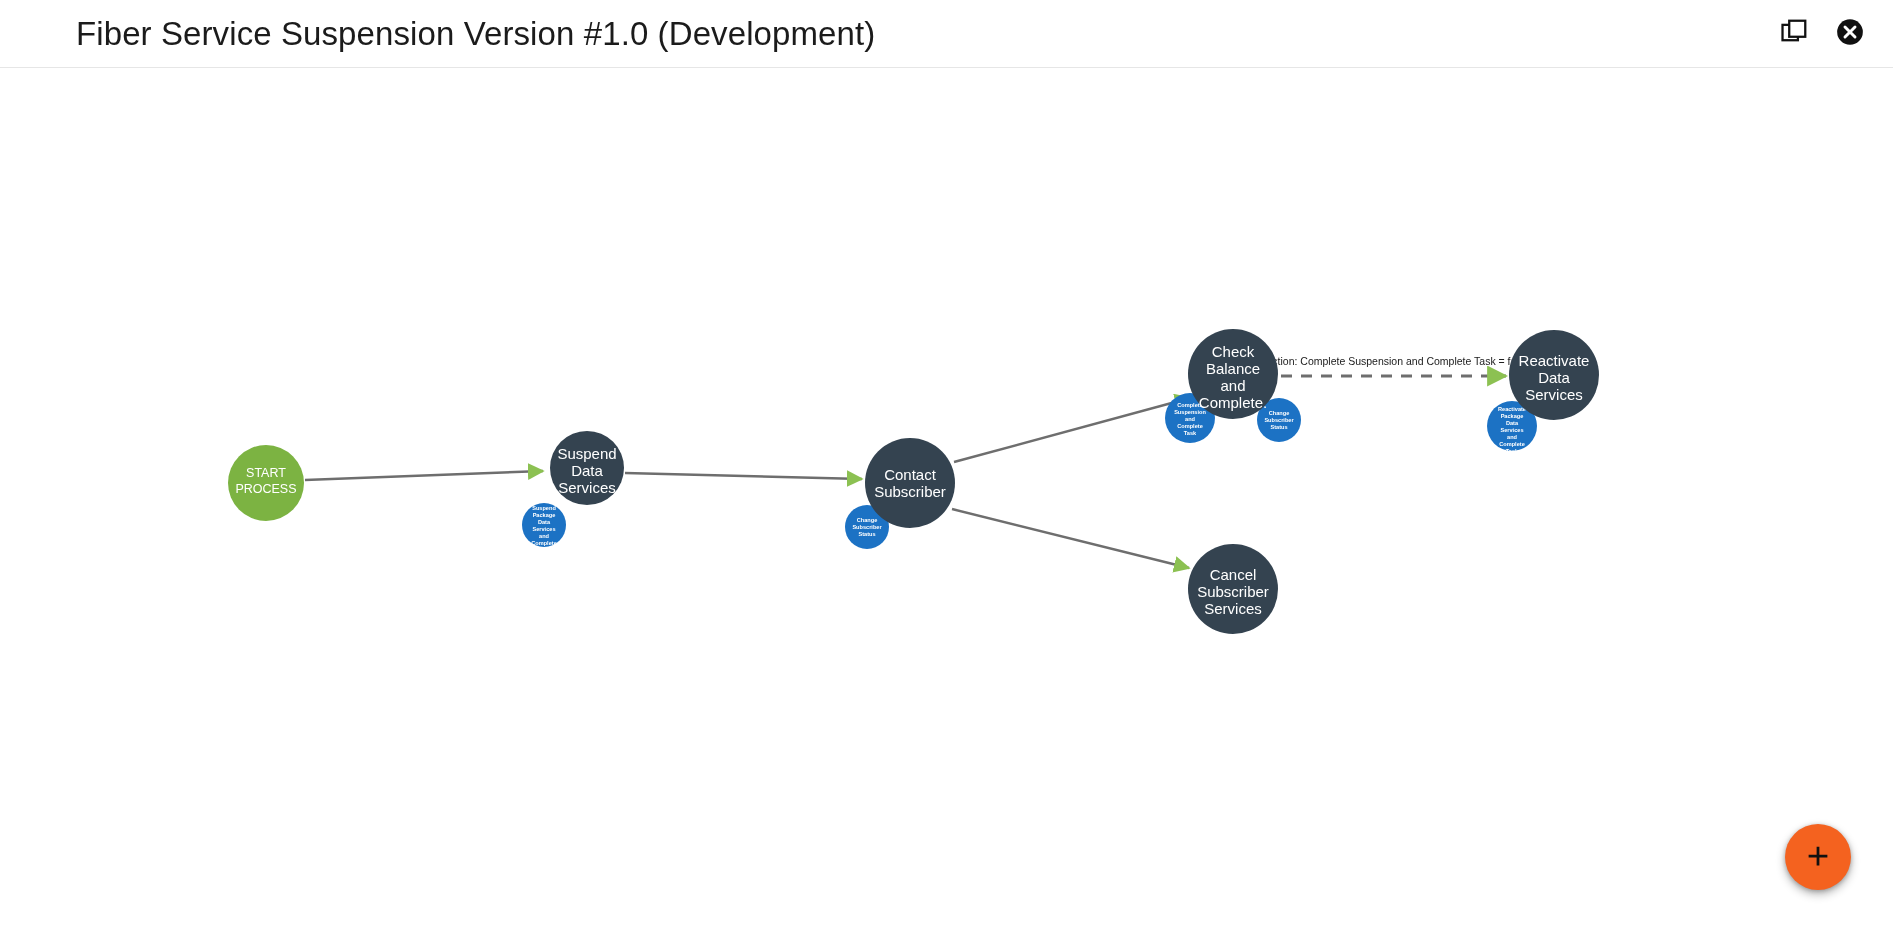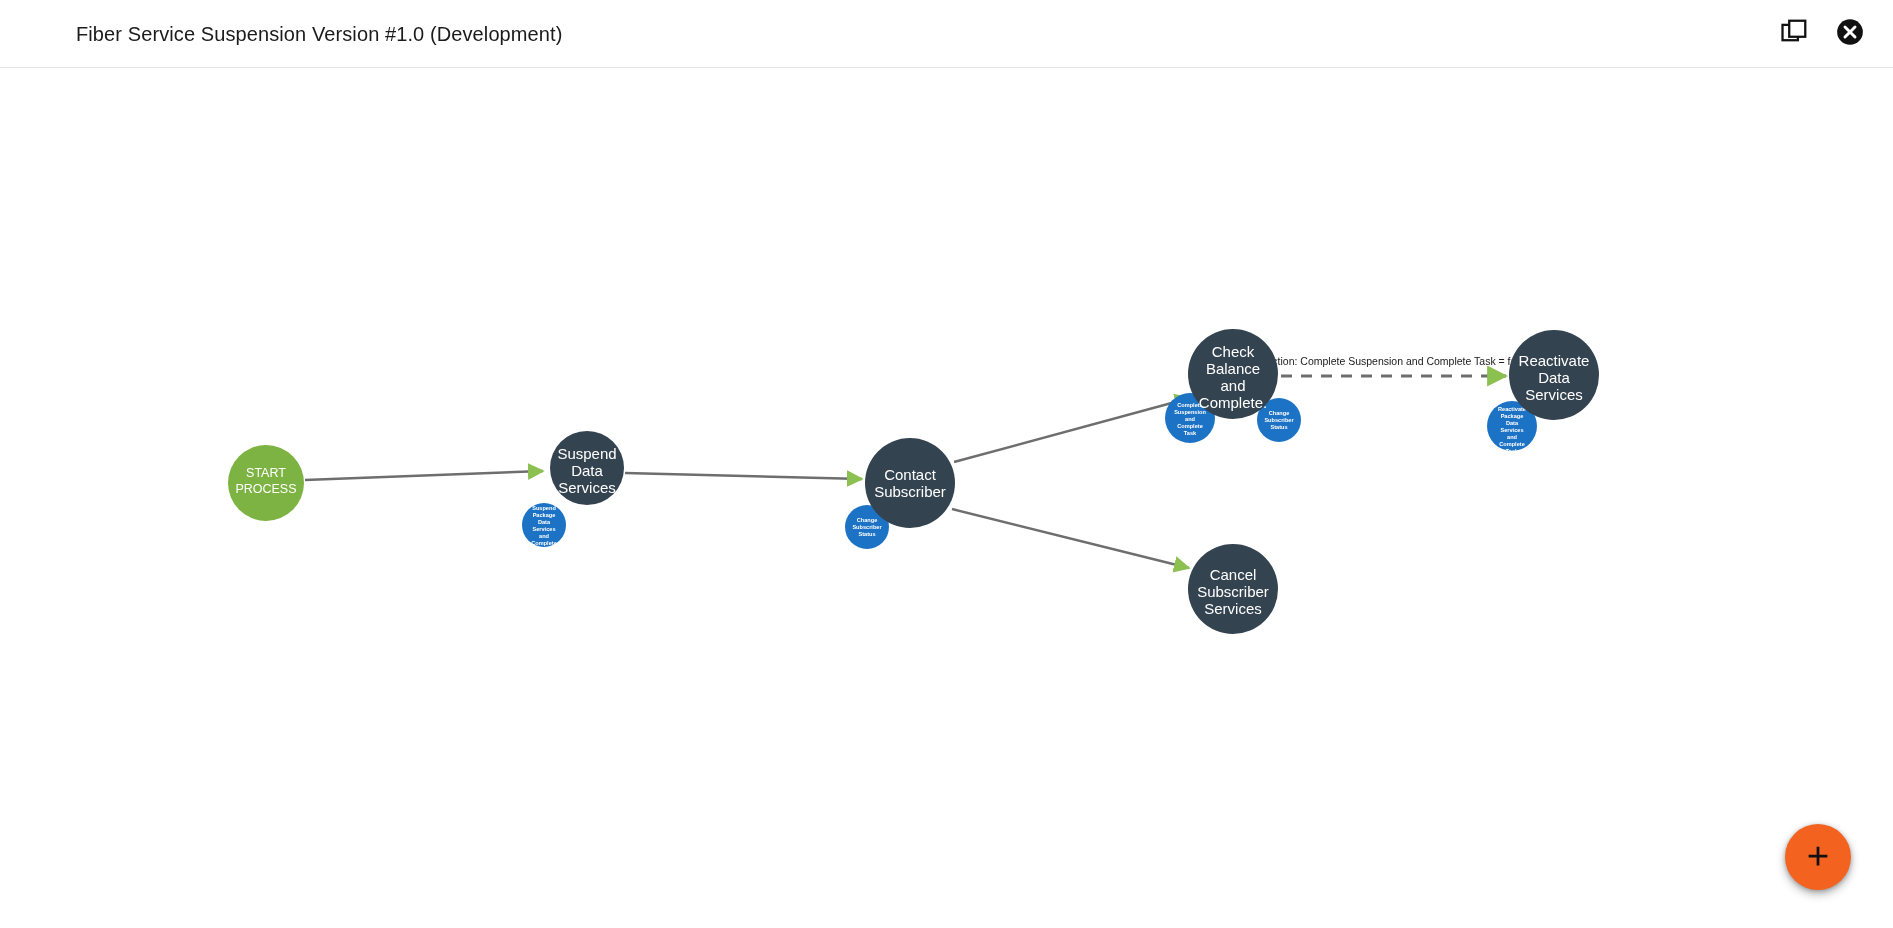--- a/index.html
+++ b/index.html
@@ -14,21 +14,21 @@
   .app-header {
     position: absolute; left: 0; top: 0;
     width: 1893px; height: 68px;
     background: #ffffff;
     border-bottom: 1px solid #e6e6e6;
     display: flex; align-items: center;
   }
   .app-title {
     position: absolute; left: 76px; top: 50%;
     transform: translateY(-50%);
-    font-size: 20px; font-weight: 400; color: #1b1b1b;
+    font-size: 33px; font-weight: 400; color: #1b1b1b;
     white-space: nowrap; letter-spacing: .1px;
   }
   .header-actions {
     position: absolute; right: 26px; top: 50%;
     transform: translateY(-50%);
     display: flex; align-items: center; gap: 22px;
   }
   .hdr-icon-btn {
     width: 34px; height: 34px;
     display: flex; align-items: center; justify-content: center;

